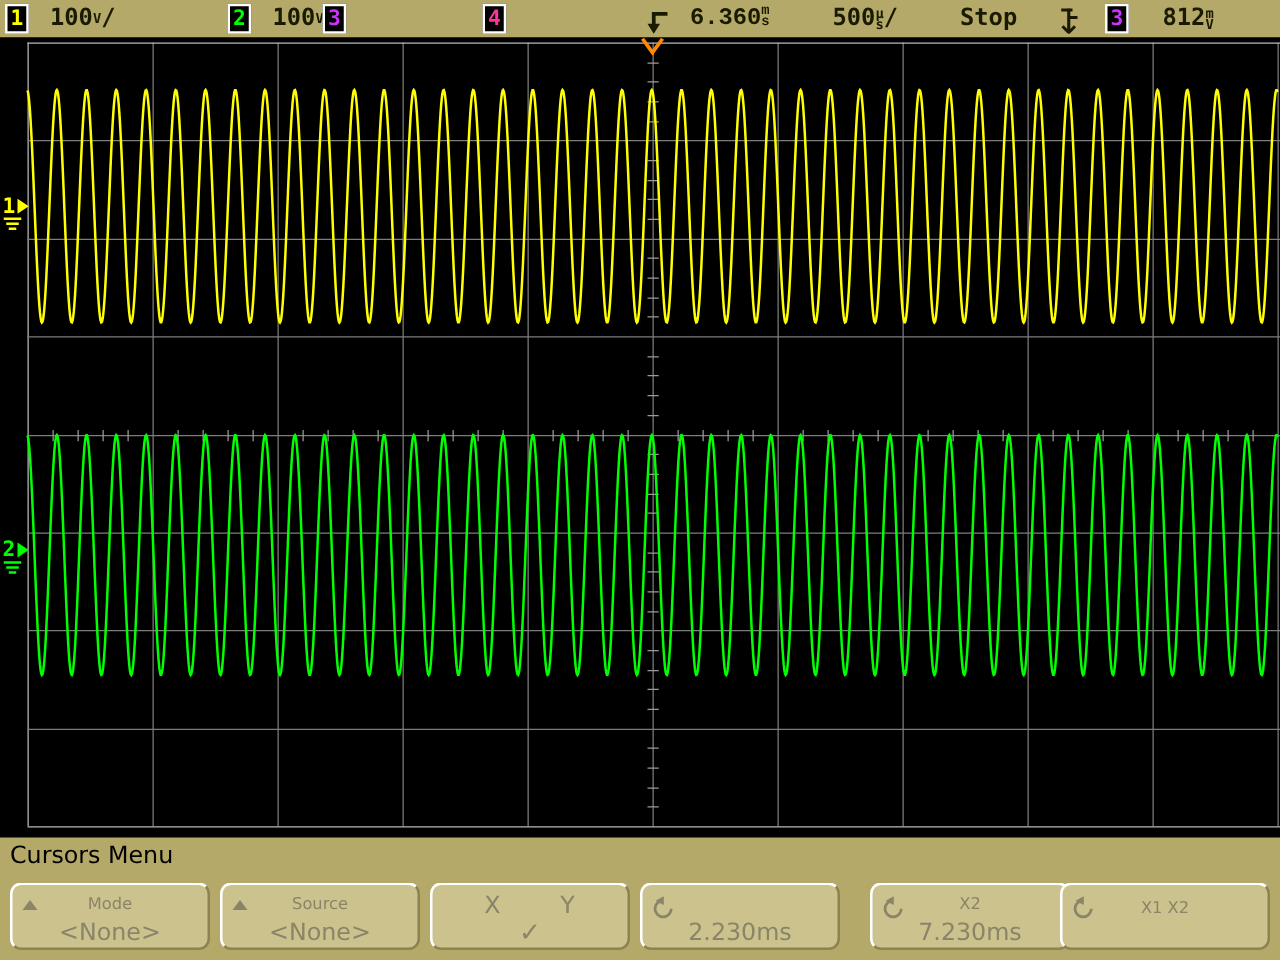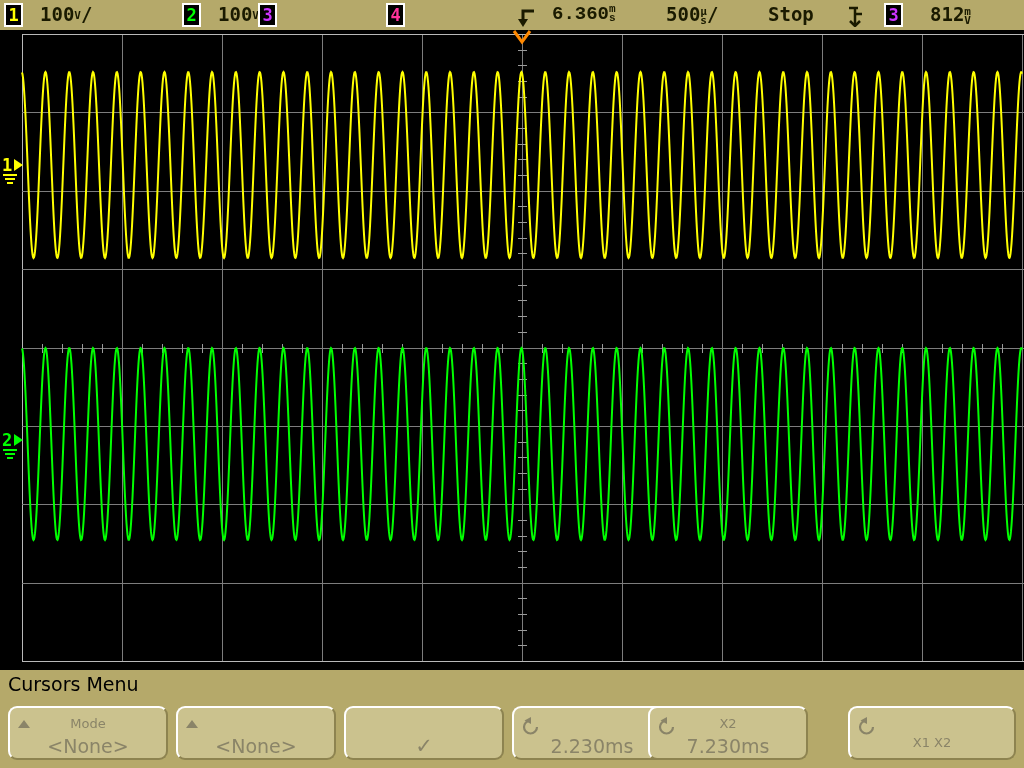--- a/index.html
+++ b/index.html
@@ -383,47 +383,51 @@
     <div class="softkeys">
 
       <div class="softkey" style="left:8px;">
         <div class="sk-uparrow"></div>
         <div class="l1">Mode</div>
         <div class="l2">&lt;None&gt;</div>
       </div>
 
       <div class="softkey" style="left:176px;">
         <div class="sk-uparrow"></div>
+        <div class="l1">Source</div>
         <div class="l2">&lt;None&gt;</div>
       </div>
 
       <div class="softkey" style="left:344px;">
+        <div class="xy-row">
+          <span>X</span><span>Y</span>
+        </div>
         <div class="xy-check">✓</div>
       </div>
 
       <div class="softkey" style="left:512px;">
         <svg class="sk-rot" viewBox="0 0 22 22">
           <path d="M17 11 A6.5 6.5 0 1 1 10.5 4.5" stroke="#8a8468" stroke-width="2.2" fill="none"></path>
           <path d="M11 1 L11 8 L4.5 4.5 Z" fill="#8a8468"></path>
         </svg>
         <div class="l2">2.230ms</div>
       </div>
 
-      <div class="softkey" style="left:648px;">
+      <div class="softkey" style="left:696px;">
         <svg class="sk-rot" viewBox="0 0 22 22">
           <path d="M17 11 A6.5 6.5 0 1 1 10.5 4.5" stroke="#8a8468" stroke-width="2.2" fill="none"></path>
           <path d="M11 1 L11 8 L4.5 4.5 Z" fill="#8a8468"></path>
         </svg>
         <div class="l1">X2</div>
         <div class="l2">7.230ms</div>
       </div>
 
       <div class="softkey" style="left:848px;width:168px;">
         <svg class="sk-rot" viewBox="0 0 22 22">
           <path d="M17 11 A6.5 6.5 0 1 1 10.5 4.5" stroke="#8a8468" stroke-width="2.2" fill="none"></path>
           <path d="M11 1 L11 8 L4.5 4.5 Z" fill="#8a8468"></path>
         </svg>
-        <div class="l1" style="top:24px;">X1 X2</div>
+        <div class="l1" style="top:8px;">X1 X2</div>
       </div>
 
     </div>
   </div>
 </div>
 
 </body></html>

